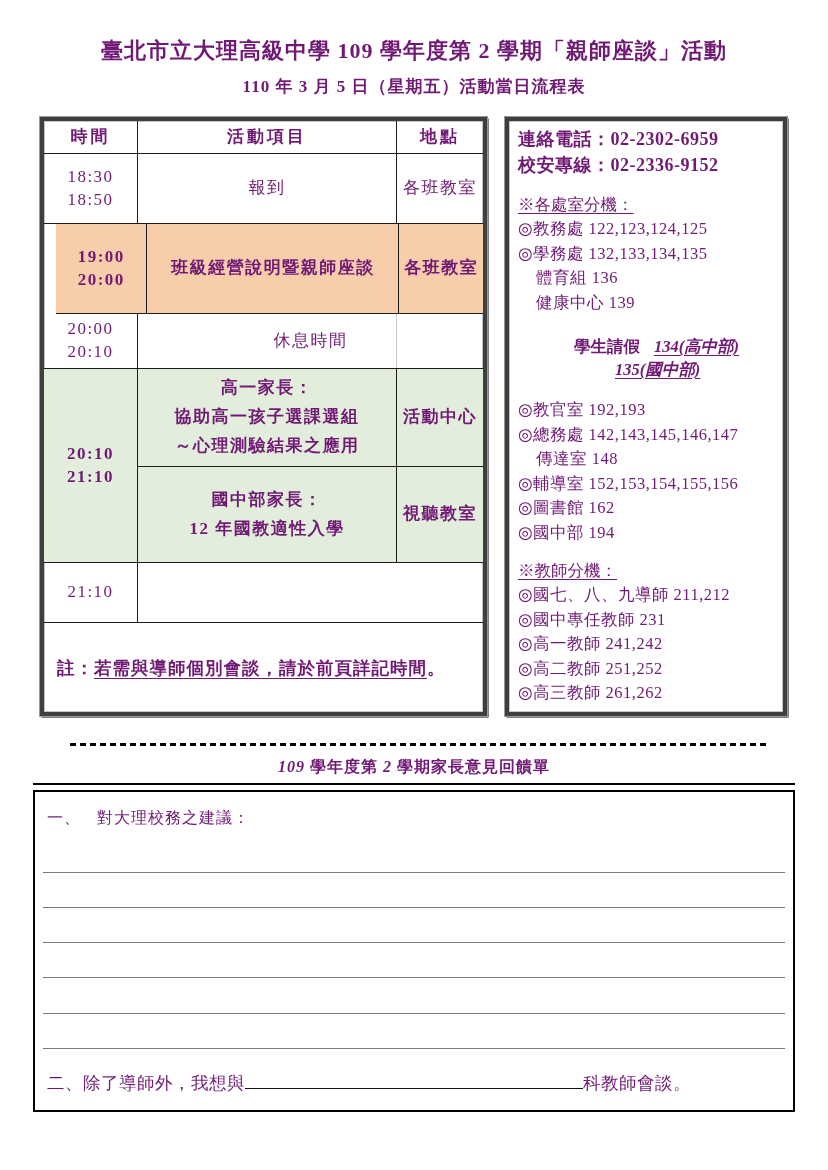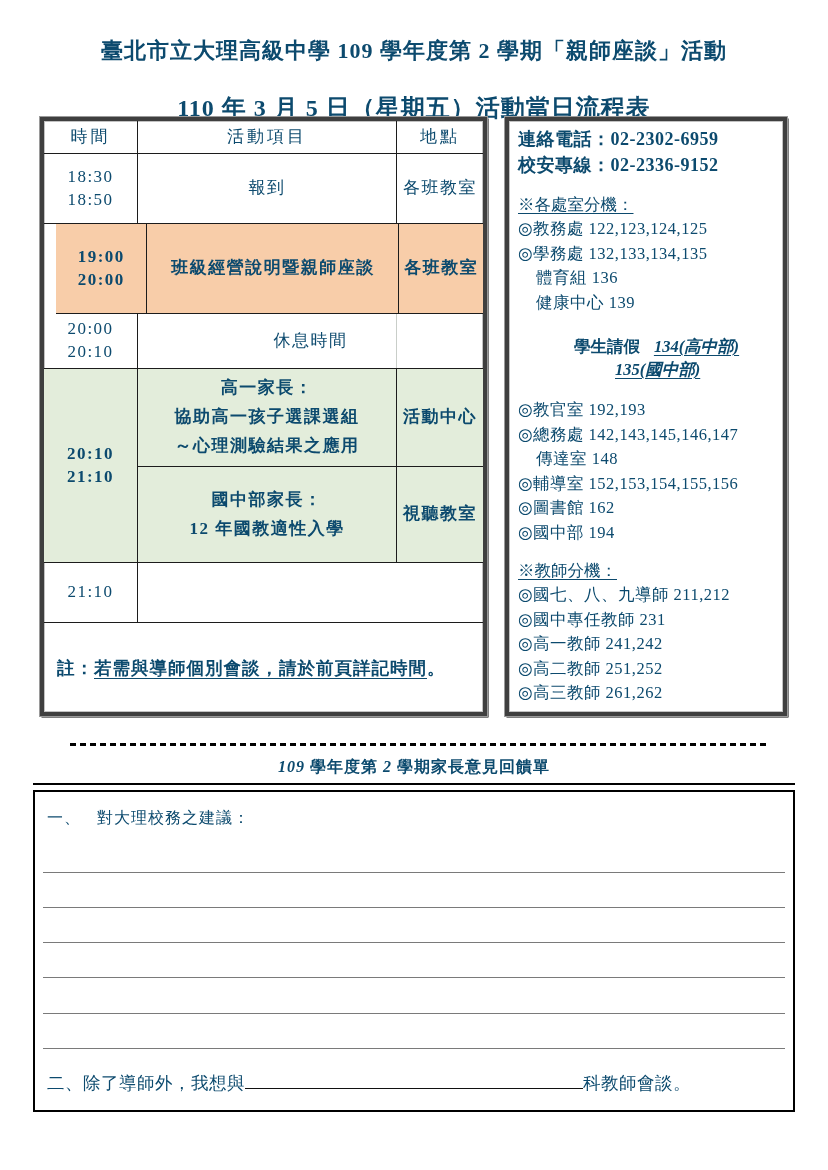--- a/index.html
+++ b/index.html
@@ -1,23 +1,23 @@
 <!DOCTYPE html>
 <html style="--highlight-peach: #F8CDA9; --highlight-green: #E3EDDB;"><head>
 <meta charset="utf-8">
 <style>
   html,body{margin:0;padding:0;background:#fff;}
   .page{
     position:relative;width:828px;height:1170px;background:#fff;overflow:hidden;
-    font-family:"Liberation Serif","DejaVu Serif",serif;color:#0c4a6e;
+    font-family:"Liberation Serif","DejaVu Serif",serif;color:#701a75;
   }
   .main-title{position:absolute;top:36px;left:0;width:100%;text-align:center;
     font-size:22px;font-weight:bold;letter-spacing:1px;}
-  .subtitle{position:absolute;top:92px;left:0;width:100%;text-align:center;
-    font-size:24px;font-weight:bold;letter-spacing:1px;}
+  .subtitle{position:absolute;top:75px;left:0;width:100%;text-align:center;
+    font-size:17px;font-weight:bold;letter-spacing:1px;}
 
   
   .table3d{
     box-sizing:border-box;background:#fff;
     border:4px solid #3f3f3f;
     outline:1px solid #9a9a9a;
     box-shadow:1.5px 1.5px 0 #000, inset 0 0 0 1px #c2c2c2;
   }
 
   
@@ -31,21 +31,21 @@
   .rh-green{height:194px;}
   .rh4{height:60px;}
   .rh-note{flex:1;border-bottom:none;}
   .cell{box-sizing:border-box;display:flex;flex-direction:column;align-items:center;
     justify-content:center;text-align:center;font-size:17px;letter-spacing:1.5px;line-height:1.35;}
   .c-time{width:94px;border-right:1px solid #1c1c1c;}
   .c-act{width:259px;border-right:1px solid #1c1c1c;}
   .c-loc{width:86px;}
   .c-merged{width:345px;position:relative;}
   .ghost-vline{position:absolute;left:258px;top:0;bottom:0;width:1px;background:#c9cec9;}
-  .th{font-weight:normal;letter-spacing:3px;}
+  .th{font-weight:bold;letter-spacing:3px;}
   .bold{font-weight:bold;}
   .peach{background:var(--highlight-peach,#F8CDA9);}
   .green{background:var(--highlight-green,#E3EDDB);}
   .green-right{display:flex;flex-direction:column;flex:1;}
   .g-sub{display:flex;box-sizing:border-box;}
   .g-sub-a{height:98px;border-bottom:1px solid #1c1c1c;}
   .g-sub-b{flex:1;}
   .g-sub .c-act{line-height:1.7;}
   .note-cell{width:439px;display:flex;align-items:center;justify-content:flex-start;
     padding-left:13px;box-sizing:border-box;font-size:17.5px;font-weight:bold;letter-spacing:1px;}

